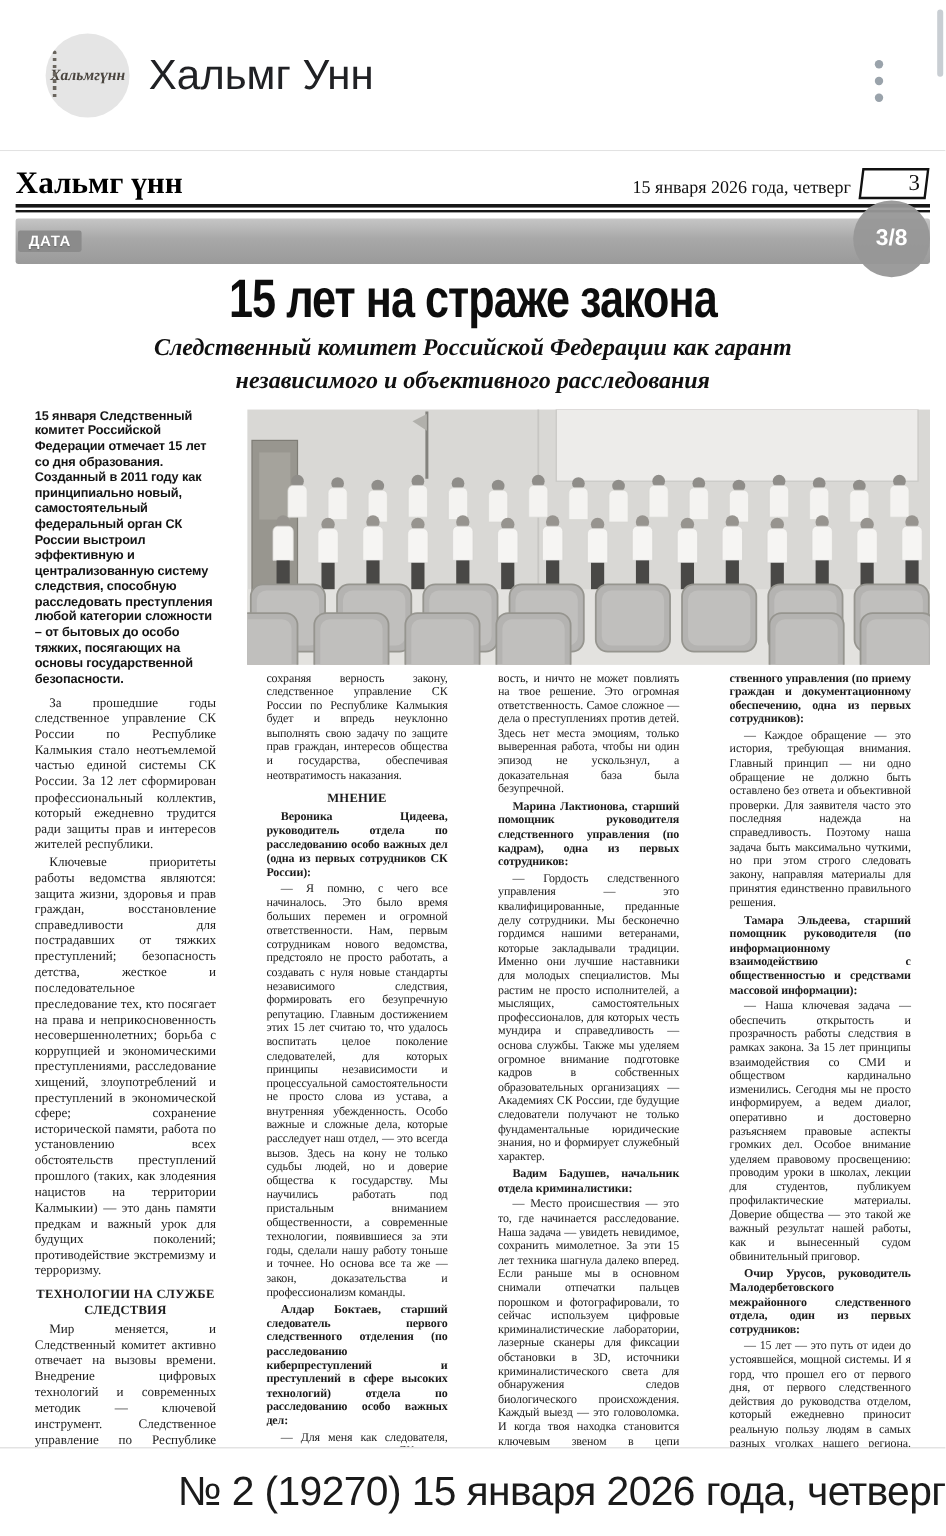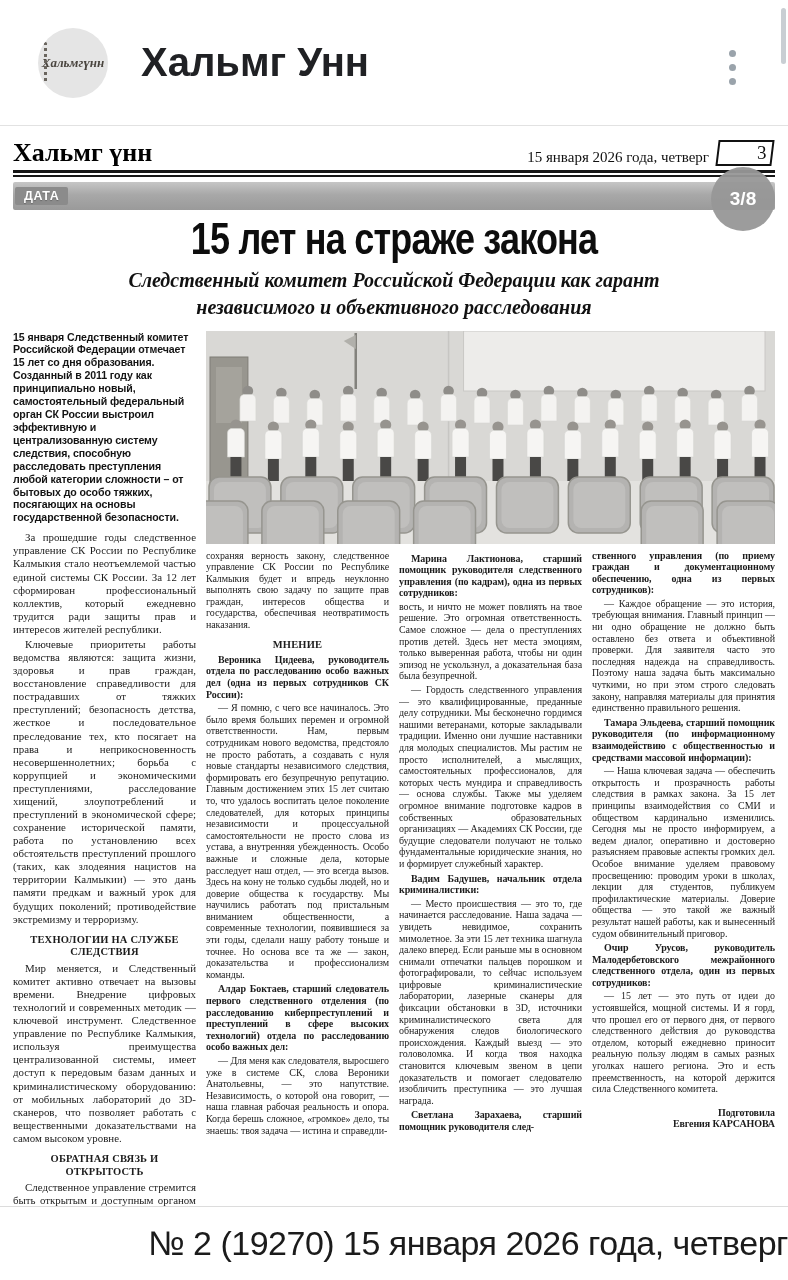--- a/index.html
+++ b/index.html
@@ -7,38 +7,38 @@
     width:788px;height:1280px;position:relative;overflow:hidden;
     background:#ffffff;font-family:"Liberation Sans",sans-serif;color:#1d1d1d;
   }
   
   .app-header{position:absolute;top:0;left:0;width:788px;height:125px;background:#fff;display:flex;align-items:center;}
   .app-logo{width:70px;height:70px;border-radius:50%;background:#e5e5e5;margin-left:38px;
     display:flex;flex-direction:row;align-items:center;justify-content:center;position:relative;overflow:hidden;font-weight:bold;}
   .app-logo .script{font-family:"Liberation Serif",serif;font-style:italic;font-size:13px;color:#4a453f;line-height:1.05;}
   .app-logo .vscript{position:absolute;left:6px;top:14px;width:3px;height:42px;background:
     repeating-linear-gradient(180deg,#6a655e 0 3px,transparent 3px 6px);border-radius:2px;}
-  .app-title{font-size:40px;font-weight:700;color:#202124;margin-left:33px;}
+  .app-title{font-size:35px;font-weight:400;color:#202124;margin-left:16px;}
   .kebab{position:absolute;right:46px;top:44px;display:flex;flex-direction:column;gap:7px;padding:6px;cursor:pointer;}
   .kebab i{width:7px;height:7px;border-radius:50%;background:#9aa3ab;display:block;}
   .scrollbar{position:absolute;right:2px;top:8px;width:5px;height:56px;border-radius:3px;background:#c9ced3;}
   .header-divider{position:absolute;top:125px;left:0;width:788px;height:1px;background:#e2e2e2;}
 
   
   .page{position:absolute;top:126px;left:0;width:788px;height:1081px;background:#fff;padding:0;}
   .page-inner{padding:0 13px;position:relative;}
   .masthead{display:flex;align-items:flex-end;justify-content:space-between;padding-top:14px;}
   .mast-title{font-family:"Liberation Serif",serif;font-weight:700;font-size:26px;color:#000000;line-height:1;}
   .mast-right{display:flex;align-items:flex-end;gap:8px;padding-right:2px;}
   .mast-date{font-family:"Liberation Serif",serif;font-size:15px;color:#111;}
   .page-box{border:2px solid #111;width:52px;height:22px;transform:skewX(-7deg);display:flex;align-items:center;justify-content:flex-end;background:#fff;}
   .page-box span{transform:skewX(7deg);font-family:"Liberation Serif",serif;font-size:19px;padding-right:5px;color:#111;}
   .rule-thick{height:3px;background:#161616;margin-top:4px;}
   .rule-thin{height:1.5px;background:#161616;margin-top:2px;}
-  .section-bar{margin-top:5px;height:28px;border-radius:2px;
+  .section-bar{margin-top:5px;height:38px;border-radius:2px;
     background:linear-gradient(180deg,#c6c6c6 0%,#a8a8a8 45%,#9a9a9a 100%);
     display:flex;align-items:center;position:relative;}
   .section-label{background:#8b8b8b;color:#fff;font-weight:700;font-size:12.5px;letter-spacing:.5px;
     padding:2px 9px;margin-left:2px;border-radius:2px;text-shadow:0 1px 1px rgba(0,0,0,.25);}
   .page-badge{position:absolute;right:13px;top:41px;width:64px;height:64px;border-radius:50%;
     background:rgba(151,151,151,.95);color:#fff;font-weight:700;font-size:19px;
     display:flex;align-items:center;justify-content:center;z-index:5;}
 
   .headline-wrap{text-align:center;margin-top:6px;}
   .headline{display:inline-block;font-weight:700;font-size:45px;line-height:1.0;color:#0d0d0d;
@@ -47,21 +47,21 @@
     line-height:1.35;text-align:center;max-width:648px;margin:6px auto 0;color:#111;}
 
   
   .article{margin-top:10px;height:920px;overflow:hidden;display:grid;
     grid-template-columns:repeat(4,1fr);column-gap:10px;grid-template-rows:219px auto;}
   .col{font-family:"Liberation Serif",serif;font-size:10px;line-height:1.16;letter-spacing:-.1px;
     text-align:justify;color:#1c1c1c;overflow:hidden;}
   .col1{grid-row:1 / span 2;grid-column:1;font-size:10.9px;letter-spacing:0;line-height:1.2;}
   .photo-cell{grid-column:2 / span 3;grid-row:1;padding-bottom:6px;}
   .photo-cell svg{display:block;width:100%;height:213px;}
-  .blk{margin:0 0 2px;}
+  .blk{margin:0 16px 2px;}
   .blk-lede{font-family:"Liberation Sans",sans-serif;font-weight:700;font-size:10.6px;line-height:1.22;
     text-align:left;letter-spacing:-.1px;margin-bottom:7px;color:#141414;}
   .blk-para{text-indent:12px;}
   .blk-para_flush{text-indent:0;}
   .blk-heading{text-align:center;font-weight:700;font-size:10.5px;letter-spacing:.2px;margin:8px 0 3px;text-indent:0;}
   .blk-speaker{font-weight:700;text-indent:12px;margin-top:3px;}
   .blk-speaker_flush{font-weight:700;text-indent:0;}
   .blk-byline{font-weight:700;text-align:right;white-space:pre-line;margin-top:12px;text-indent:0;}
 
   
@@ -201,22 +201,22 @@
       </div>
       <div class="col" id="col-1">
           <div class="blk blk-para_flush">сохраняя верность закону, следственное управление СК России по Республике Калмыкия будет и впредь неуклонно выполнять свою задачу по защите прав граждан, интересов общества и государства, обеспечивая неотвратимость наказания.</div>
           <div class="blk blk-heading">МНЕНИЕ</div>
           <div class="blk blk-speaker">Вероника Цидеева, руководитель отдела по расследованию особо важных дел (одна из первых сотрудников СК России):</div>
           <div class="blk blk-para">— Я помню, с чего все начиналось. Это было время больших перемен и огромной ответственности. Нам, первым сотрудникам нового ведомства, предстояло не просто работать, а создавать с нуля новые стандарты независимого следствия, формировать его безупречную репутацию. Главным достижением этих 15 лет считаю то, что удалось воспитать целое поколение следователей, для которых принципы независимости и процессуальной самостоятельности не просто слова из устава, а внутренняя убежденность. Особо важные и сложные дела, которые расследует наш отдел, — это всегда вызов. Здесь на кону не только судьбы людей, но и доверие общества к государству. Мы научились работать под пристальным вниманием общественности, а современные технологии, появившиеся за эти годы, сделали нашу работу тоньше и точнее. Но основа все та же — закон, доказательства и профессионализм команды.</div>
           <div class="blk blk-speaker">Алдар Боктаев, старший следователь первого следственного отделения (по расследованию киберпреступлений и преступлений в сфере высоких технологий) отдела по расследованию особо важных дел:</div>
           <div class="blk blk-para">— Для меня как следователя, выросшего уже в системе СК, слова Вероники Анатольевны, — это напутствие. Независимость, о которой она говорит, — наша главная рабочая реальность и опора. Когда берешь сложное, «громкое» дело, ты знаешь: твоя задача — истина и справедли-</div>
         </div>
       <div class="col" id="col-2">
+          <div class="blk blk-para_flush">вость, и ничто не может повлиять на твое решение. Это огромная ответственность. Самое сложное — дела о преступлениях против детей. Здесь нет места эмоциям, только выверенная работа, чтобы ни один эпизод не ускользнул, а доказательная база была безупречной.</div>
           <div class="blk blk-speaker">Марина Лактионова, старший помощник руководителя следственного управления (по кадрам), одна из первых сотрудников:</div>
-          <div class="blk blk-para_flush">вость, и ничто не может повлиять на твое решение. Это огромная ответственность. Самое сложное — дела о преступлениях против детей. Здесь нет места эмоциям, только выверенная работа, чтобы ни один эпизод не ускользнул, а доказательная база была безупречной.</div>
           <div class="blk blk-para">— Гордость следственного управления — это квалифицированные, преданные делу сотрудники. Мы бесконечно гордимся нашими ветеранами, которые закладывали традиции. Именно они лучшие наставники для молодых специалистов. Мы растим не просто исполнителей, а мыслящих, самостоятельных профессионалов, для которых честь мундира и справедливость — основа службы. Также мы уделяем огромное внимание подготовке кадров в собственных образовательных организациях — Академиях СК России, где будущие следователи получают не только фундаментальные юридические знания, но и формирует служебный характер.</div>
           <div class="blk blk-speaker">Вадим Бадушев, начальник отдела криминалистики:</div>
           <div class="blk blk-para">— Место происшествия — это то, где начинается расследование. Наша задача — увидеть невидимое, сохранить мимолетное. За эти 15 лет техника шагнула далеко вперед. Если раньше мы в основном снимали отпечатки пальцев порошком и фотографировали, то сейчас используем цифровые криминалистические лаборатории, лазерные сканеры для фиксации обстановки в 3D, источники криминалистического света для обнаружения следов биологического происхождения. Каждый выезд — это головоломка. И когда твоя находка становится ключевым звеном в цепи доказательств и помогает следователю изобличить преступника — это лучшая награда.</div>
           <div class="blk blk-speaker">Светлана Зарахаева, старший помощник руководителя след-</div>
         </div>
       <div class="col" id="col-3">
           <div class="blk blk-speaker_flush">ственного управления (по приему граждан и документационному обеспечению, одна из первых сотрудников):</div>
           <div class="blk blk-para">— Каждое обращение — это история, требующая внимания. Главный принцип — ни одно обращение не должно быть оставлено без ответа и объективной проверки. Для заявителя часто это последняя надежда на справедливость. Поэтому наша задача быть максимально чуткими, но при этом строго следовать закону, направляя материалы для принятия единственно правильного решения.</div>
           <div class="blk blk-speaker">Тамара Эльдеева, старший помощник руководителя (по информационному взаимодействию с общественностью и средствами массовой информации):</div>
           <div class="blk blk-para">— Наша ключевая задача — обеспечить открытость и прозрачность работы следствия в рамках закона. За 15 лет принципы взаимодействия со СМИ и обществом кардинально изменились. Сегодня мы не просто информируем, а ведем диалог, оперативно и достоверно разъясняем правовые аспекты громких дел. Особое внимание уделяем правовому просвещению: проводим уроки в школах, лекции для студентов, публикуем профилактические материалы. Доверие общества — это такой же важный результат нашей работы, как и вынесенный судом обвинительный приговор.</div>

